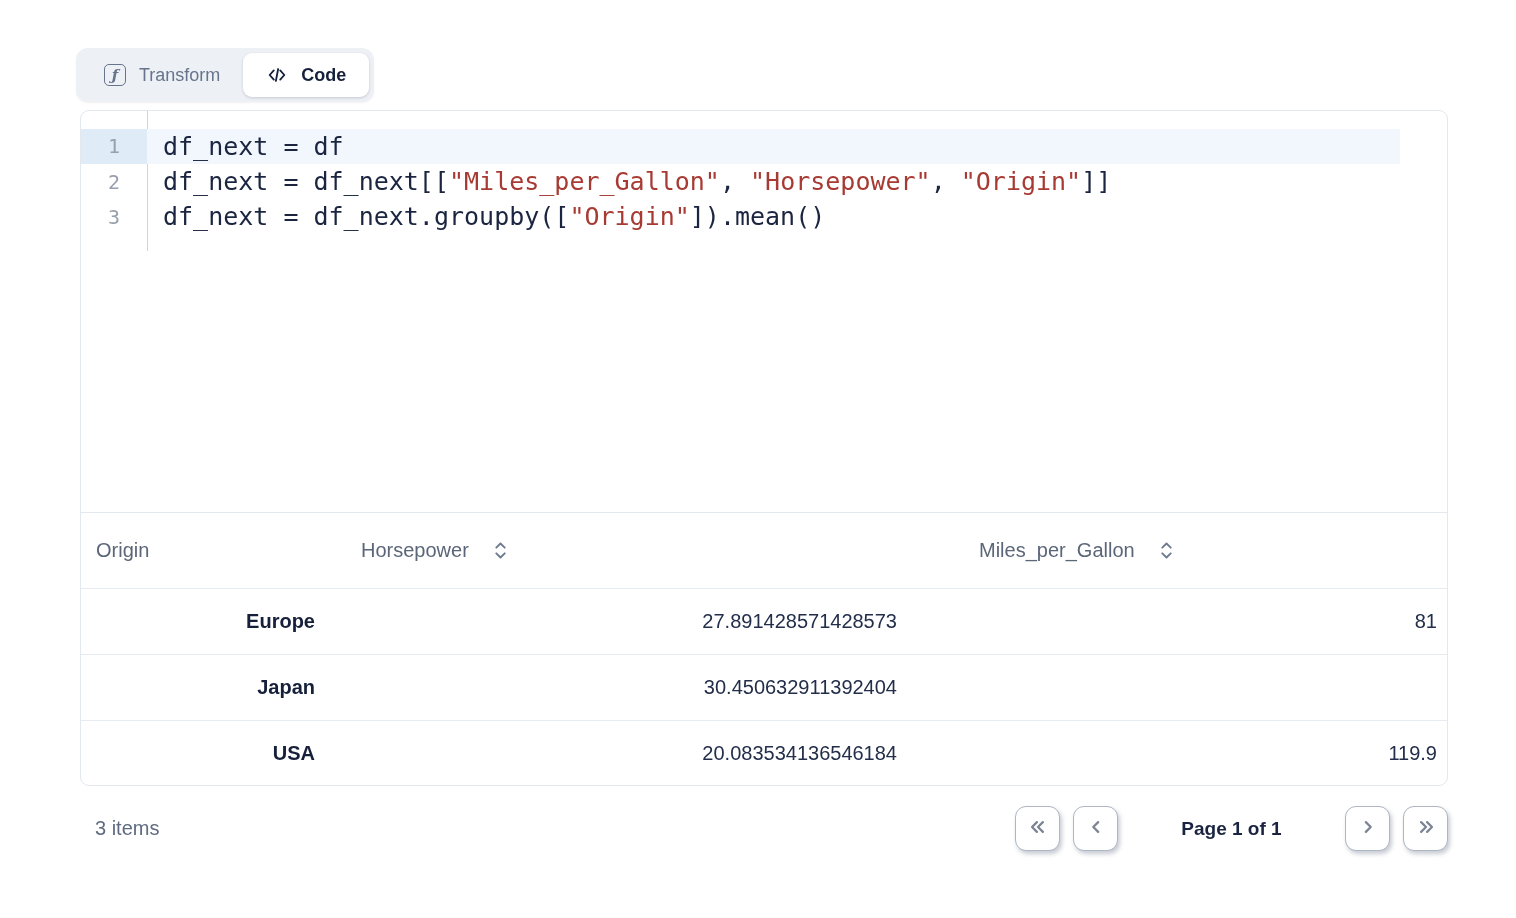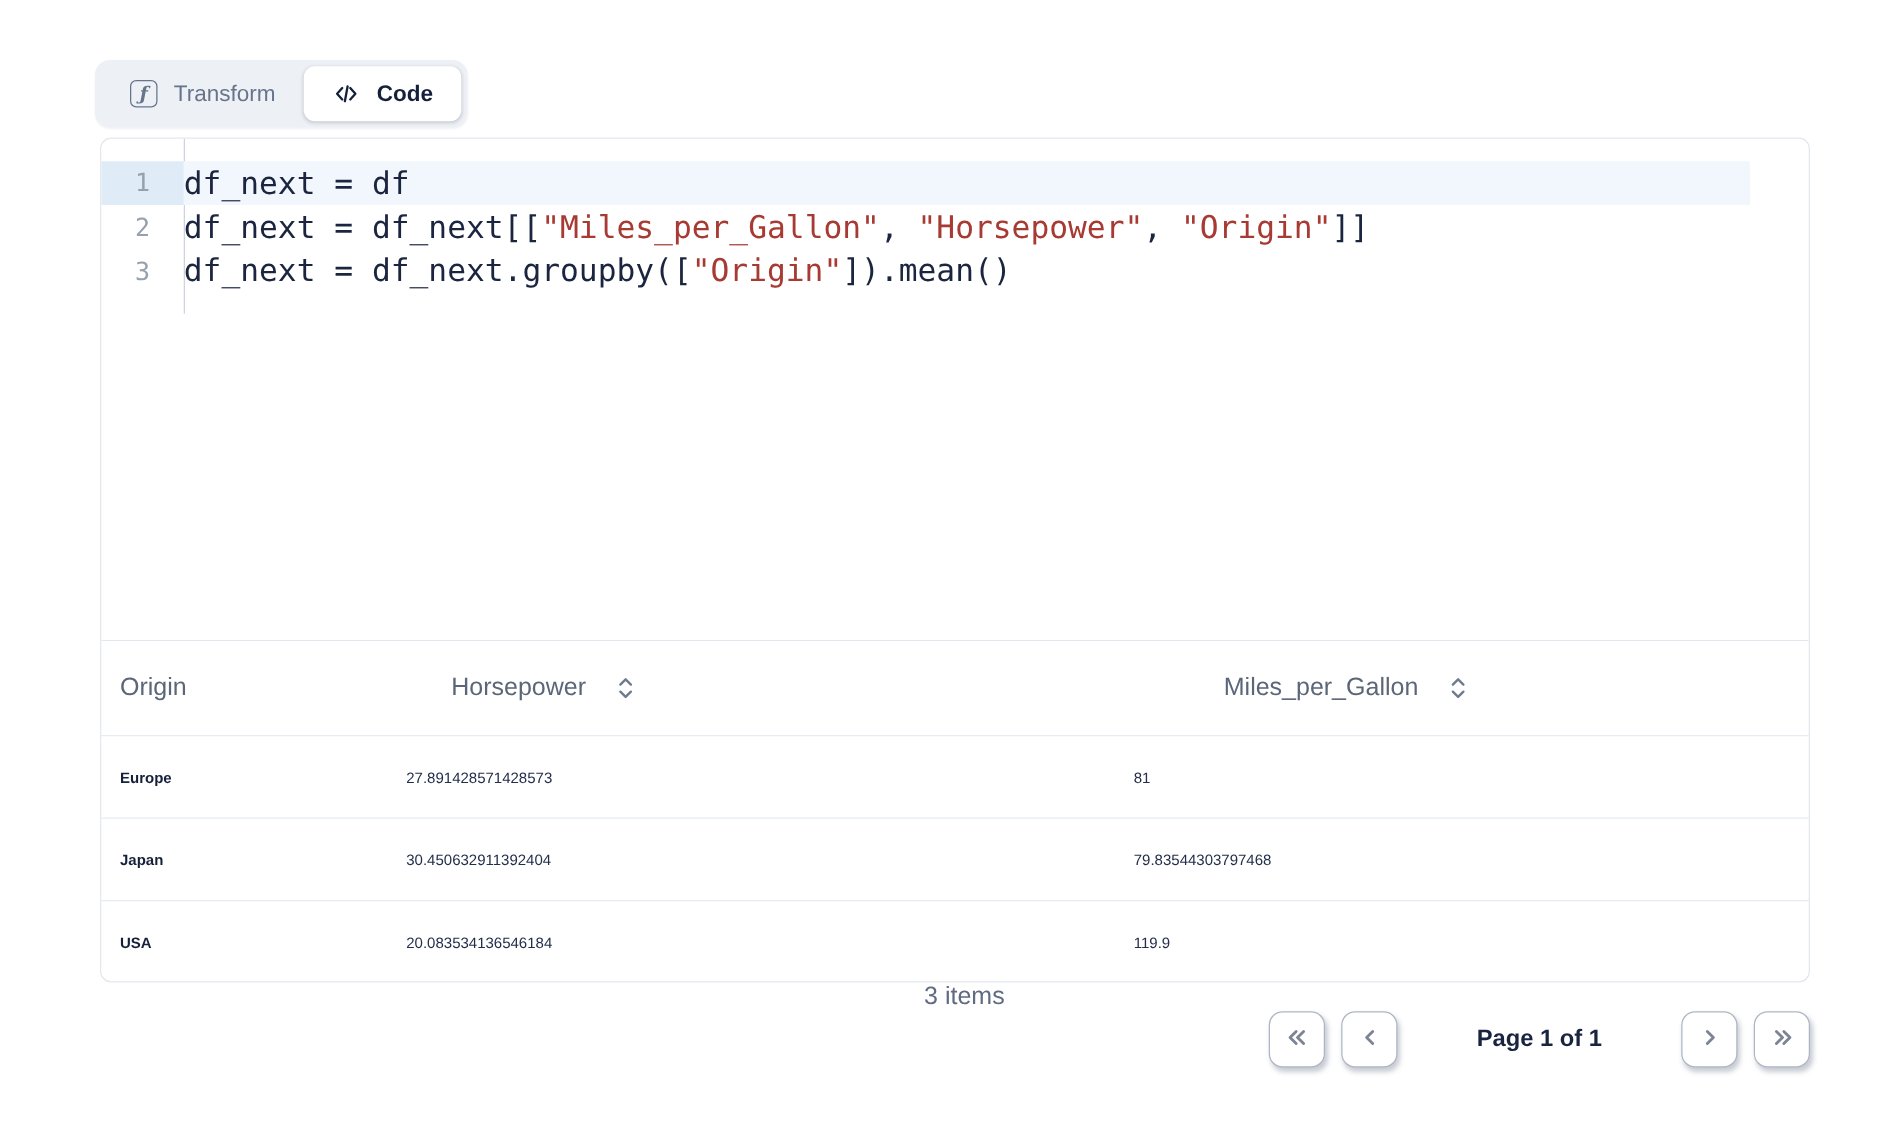--- a/index.html
+++ b/index.html
@@ -70,53 +70,53 @@
     background: #cdd4de;
   }
   .code-row { display: flex; height: 35px; align-items: center; position: relative; }
   .gutter-cell {
     width: 66px; flex: 0 0 66px;
     text-align: center;
     font-family: "DejaVu Sans Mono", monospace;
     font-size: 20px; color: #97a0ad;
   }
   .code-cell {
-    flex: 1; padding-left: 0;
+    flex: 1; padding-left: 16px;
     font-family: "DejaVu Sans Mono", monospace;
     font-size: 25px; color: #1b2540;
     white-space: pre;
     line-height: 35px;
   }
   .code-row.active .gutter-cell { background: #e0ebf8; height: 100%; line-height: 35px; }
   .code-row.active .code-cell { background: #f1f7fd; margin-right: 47px; }
   .tok-string { color: #a73a33; }
 
   
   .data-table { width: 100%; }
   .t-row { display: grid; grid-template-columns: 244px 582px 1fr; align-items: center; }
   .t-head { height: 75px; gap: 36px; }
   .t-head .t-cell {
     font-size: 20px; color: #5b6678; font-weight: 400;
     display: flex; align-items: center;
   }
   .t-body-row { height: 66px; border-top: 1px solid #e6ebf1; }
   .t-cell { padding-right: 10px; }
   .t-cell.first { padding-left: 15px; }
-  .t-body-row .t-cell { font-size: 12px; color: #222e4a; }
+  .t-body-row .t-cell { font-size: 20px; color: #222e4a; text-align: right; }
   .t-body-row .t-cell.first { font-weight: 700; color: #16203a; }
   .sort-btn {
     display: inline-flex; align-items: center;
     margin-left: 24px; border: none; background: none; cursor: pointer; padding: 0;
   }
 
   
   .footer {
     position: absolute; left: 80px; top: 786px;
     width: 1368px; height: 85px;
-    display: flex; align-items: center; flex-direction: column;
+    display: flex; align-items: center;
   }
   .items-count { font-size: 20px; color: #5f6b80; padding-left: 15px; }
   .pager { margin-left: auto; display: flex; align-items: center; }
   .page-btn {
     width: 45px; height: 45px;
     background: #ffffff;
     border: 1px solid #aeb6c4;
     border-radius: 11px;
     display: flex; align-items: center; justify-content: center;
     cursor: pointer;
@@ -194,21 +194,20 @@
       </div>
     <div id="table-body">
         <div class="t-row t-body-row">
           <div class="t-cell first">Europe</div>
           <div class="t-cell">27.891428571428573</div>
           <div class="t-cell">81</div>
         </div>
         <div class="t-row t-body-row">
           <div class="t-cell first">Japan</div>
           <div class="t-cell">30.450632911392404</div>
-          <div class="t-cell">79.83544303797468</div>
         </div>
         <div class="t-row t-body-row">
           <div class="t-cell first">USA</div>
           <div class="t-cell">20.083534136546184</div>
           <div class="t-cell">119.9</div>
         </div>
       </div>
   </div>
 
 </div>

